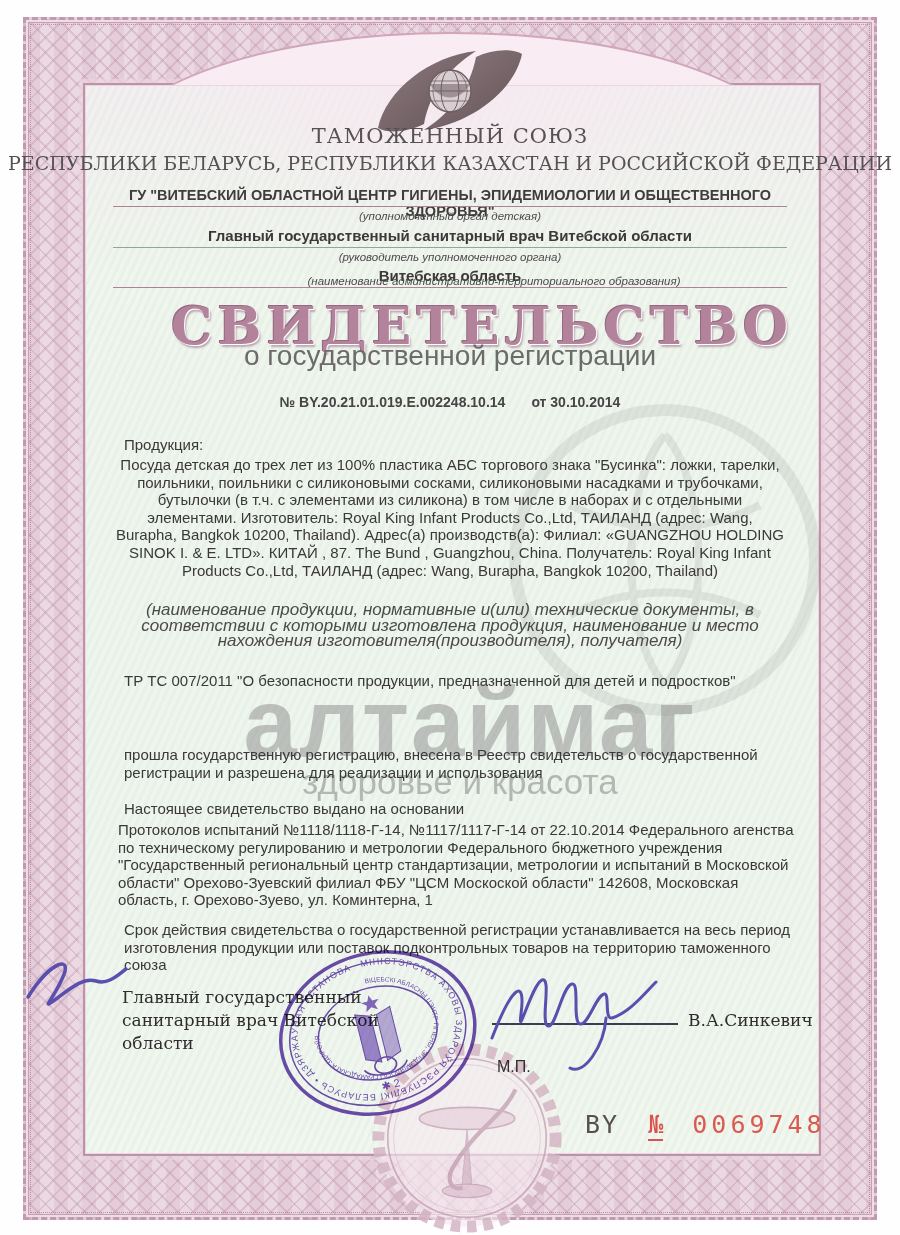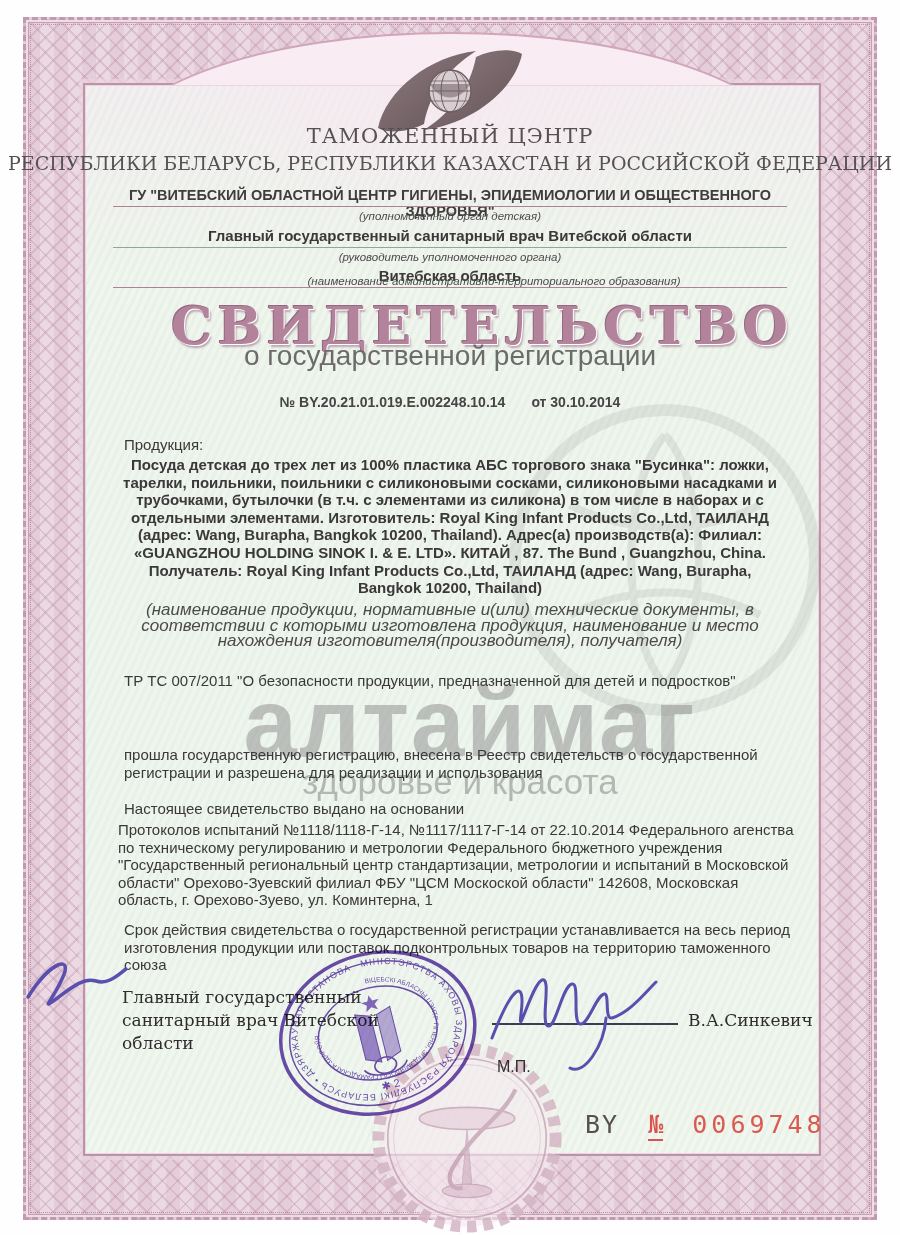--- a/index.html
+++ b/index.html
@@ -37,21 +37,21 @@
   .cap{font-style:italic;font-size:11.5px;color:#4c4a4b;}
   .doctor{left:100px;top:227px;width:700px;font-size:15px;font-weight:bold;color:#3b3839;}
   .terr{left:100px;top:267px;width:700px;font-size:15px;font-weight:bold;color:#3b3839;}
   .title{left:0;top:295px;width:900px;font-size:52px;font-weight:bold;letter-spacing:5px;
     color:#b2839b;text-shadow:1px 1px 0 #ffffff,-1px -1px 0 #93697f,2px 3px 2px rgba(140,95,118,.5);margin-left:32px;}
   .subtitle{left:0;top:340px;width:900px;font-size:28px;color:#6c6a6b;}
   .numline{left:0;top:394px;width:900px;font-size:14px;font-weight:bold;color:#474445;}
   .numline .gap{display:inline-block;width:26px;}
   .body-txt{font-size:15px;line-height:17.6px;color:#3b3839;}
   .prod-label{left:124px;top:436px;width:400px;}
-  .prod-text{left:115px;top:456px;width:670px;font-weight:bold;}
+  .prod-text{left:115px;top:456px;width:670px;font-weight:normal;}
   .prod-cap{left:138px;top:602px;width:624px;font-size:12.5px;line-height:15.5px;}
   .conf-label{left:124px;top:650px;width:300px;}
   .conf-text{left:124px;top:672px;width:665px;}
   .passed{left:124px;top:746px;width:665px;}
   .issued{left:124px;top:800px;width:665px;}
   .protocols{left:118px;top:821px;width:678px;}
   .validity{left:124px;top:921px;width:668px;}
   
   .wm-brand{left:140px;top:668px;width:660px;font-size:96px;font-weight:bold;color:#8f8f8f;
     opacity:.52;letter-spacing:2px;z-index:5;}
@@ -96,21 +96,21 @@
     <path d="M172,10 C164,48 120,80 74,86 C102,68 120,44 126,13 C142,5 162,4 172,10 Z" fill="url(#lg)"></path>
     <circle cx="100" cy="47" r="21" fill="#d8cdd0" stroke="#6f5e62" stroke-width="1.4"></circle>
     <ellipse cx="100" cy="47" rx="9" ry="21" fill="none" stroke="#6f5e62" stroke-width="1"></ellipse>
     <ellipse cx="100" cy="47" rx="17" ry="21" fill="none" stroke="#6f5e62" stroke-width="0.7"></ellipse>
     <line x1="79" y1="47" x2="121" y2="47" stroke="#6f5e62" stroke-width="1"></line>
     <line x1="82" y1="37" x2="118" y2="37" stroke="#6f5e62" stroke-width="0.8"></line>
     <line x1="82" y1="57" x2="118" y2="57" stroke="#6f5e62" stroke-width="0.8"></line>
     <path d="M80,40 C90,58 110,58 120,40" fill="#6f5e62" opacity=".55"></path>
   </svg>
 
-  <div class="abs ctr serif hdr1">ТАМОЖЕННЫЙ ЦЭНТР</div>
+  <div class="abs ctr serif hdr1">ТАМОЖЕННЫЙ СОЮЗ</div>
   <div class="abs ctr serif hdr2">РЕСПУБЛИКИ БЕЛАРУСЬ, РЕСПУБЛИКИ КАЗАХСТАН И РОССИЙСКОЙ ФЕДЕРАЦИИ</div>
   <div class="abs ctr org">ГУ "ВИТЕБСКИЙ ОБЛАСТНОЙ ЦЕНТР ГИГИЕНЫ, ЭПИДЕМИОЛОГИИ И ОБЩЕСТВЕННОГО ЗДОРОВЬЯ"</div>
   <div class="abs rule" style="left:113px;top:206px;width:674px;background:#ab8597;"></div>
   <div class="abs ctr cap" style="left:0;top:210px;width:900px;">(уполномоченный орган детская)</div>
   <div class="abs ctr doctor">Главный государственный санитарный врач Витебской области</div>
   <div class="abs rule" style="left:113px;top:247px;width:674px;background:#8fa796;"></div>
   <div class="abs ctr cap" style="left:0;top:251px;width:900px;">(руководитель уполномоченного органа)</div>
   <div class="abs ctr terr">Витебская область</div>
   <div class="abs rule" style="left:113px;top:287px;width:674px;background:#ab8597;"></div>
   <div class="abs ctr cap" style="left:0;top:275px;width:900px;padding-left:44px;">(наименование административно-территориального образования)</div>

